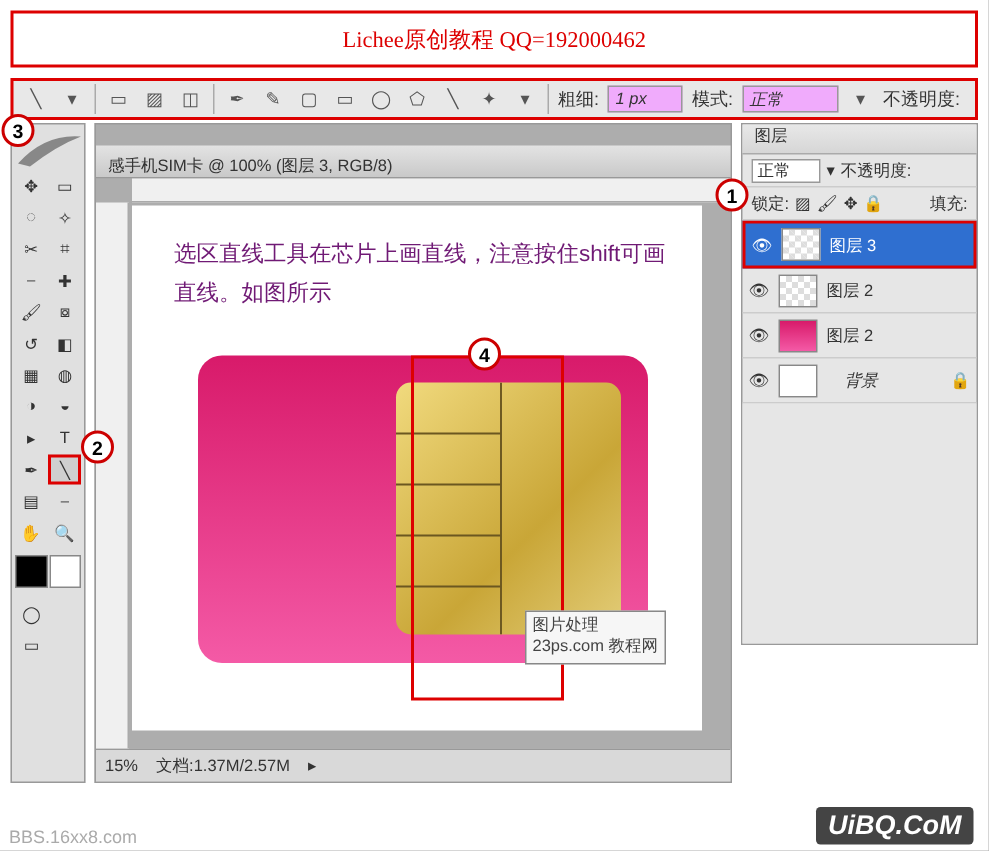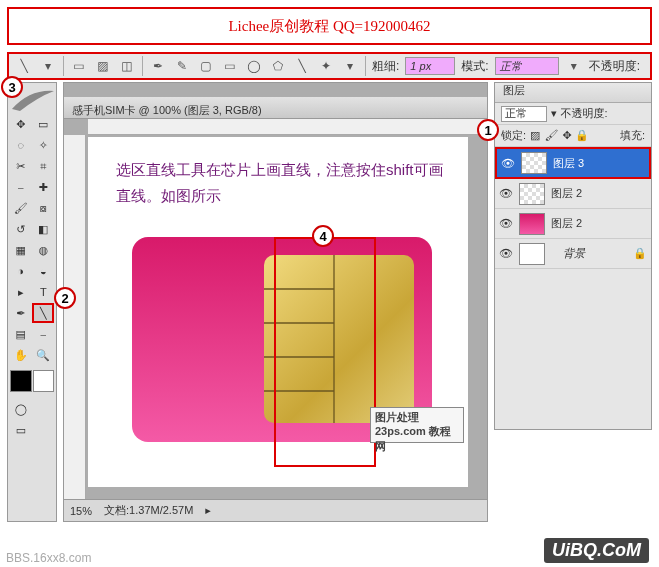--- a/index.html
+++ b/index.html
@@ -29,21 +29,21 @@
 .doc-title-bar { height: 22px; background: linear-gradient(#e3e3e3,#c9c9c9); border-bottom: 1px solid #999; display: flex; align-items: flex-end; padding: 0 8px; font-size: 11px; color: #333; margin-top: 14px; }
 .canvas-wrap { flex: 1; background: #adadad; position: relative; padding: 18px 10px 10px 24px; }
 .ruler-top { position: absolute; top: 0; left: 24px; right: 0; height: 16px; background: #f0f0f0; border-bottom: 1px solid #aaa; }
 .ruler-left { position: absolute; top: 16px; left: 0; bottom: 0; width: 22px; background: #f0f0f0; border-right: 1px solid #aaa; }
 .canvas { width: 380px; height: 350px; background: #fff; position: relative; }
 .instruction { position: absolute; top: 20px; left: 28px; right: 12px; color: #701a75; font-size: 15px; line-height: 1.7; }
 .sim-card { position: absolute; top: 100px; left: 44px; width: 300px; height: 205px; border-radius: 16px; background: linear-gradient(#d81a6a,#f45aa6); }
 .chip { position: absolute; top: 18px; right: 18px; width: 150px; height: 168px; background: linear-gradient(135deg,#f1da7e,#c9a637 60%,#e3cd79); border-radius: 10px; }
 .chip-lines { position: absolute; inset: 0; }
 .red-marquee { position: absolute; top: 100px; left: 186px; width: 102px; height: 230px; border: 2px solid #d00; }
-.watermark-box { position: absolute; right: 4px; bottom: 44px; width: 94px; height: 36px; border: 1px solid #888; background: #f6f6f6; font-size: 11px; color: #444; padding: 2px 4px; line-height: 1.3; font-weight: bold; }
+.watermark-box { position: absolute; right: 24px; bottom: 44px; width: 94px; height: 36px; border: 1px solid #888; background: #f6f6f6; font-size: 11px; color: #444; padding: 2px 4px; line-height: 1.3; }
 .status-bar { height: 22px; background: #d9d9d9; border-top: 1px solid #999; font-size: 11px; color: #333; display: flex; align-items: center; padding: 0 6px; gap: 12px; }
 
 .panel-area { width: 158px; display: flex; flex-direction: column; }
 .layers-panel { background: #e6e6e6; border: 1px solid #999; font-size: 11px; color: #333; }
 .pnl-tab { height: 20px; background: linear-gradient(#e8e8e8,#d6d6d6); border-bottom: 1px solid #aaa; padding: 0 8px; }
 .pnl-row { height: 22px; display: flex; align-items: center; gap: 4px; padding: 0 6px; border-bottom: 1px solid #ccc; }
 .pnl-sel { border: 1px solid #999; background: #fff; height: 16px; min-width: 46px; padding: 0 3px; font-size: 11px; display: inline-flex; align-items: center; }
 .layer-list { }
 .layer-item { height: 30px; display: flex; align-items: center; gap: 6px; padding: 0 4px; border-bottom: 1px solid #ccc; }
 .layer-item.sel { background: #2f6fd0; color: #fff; border: 2px solid #d00; height: 32px; }

